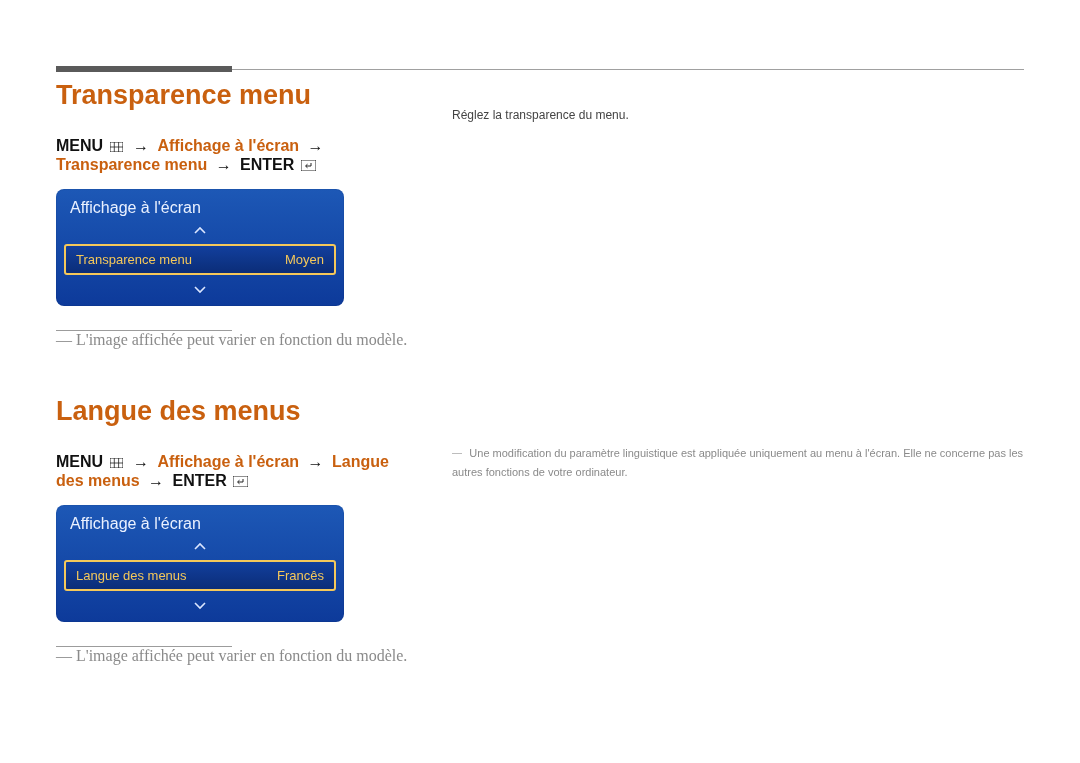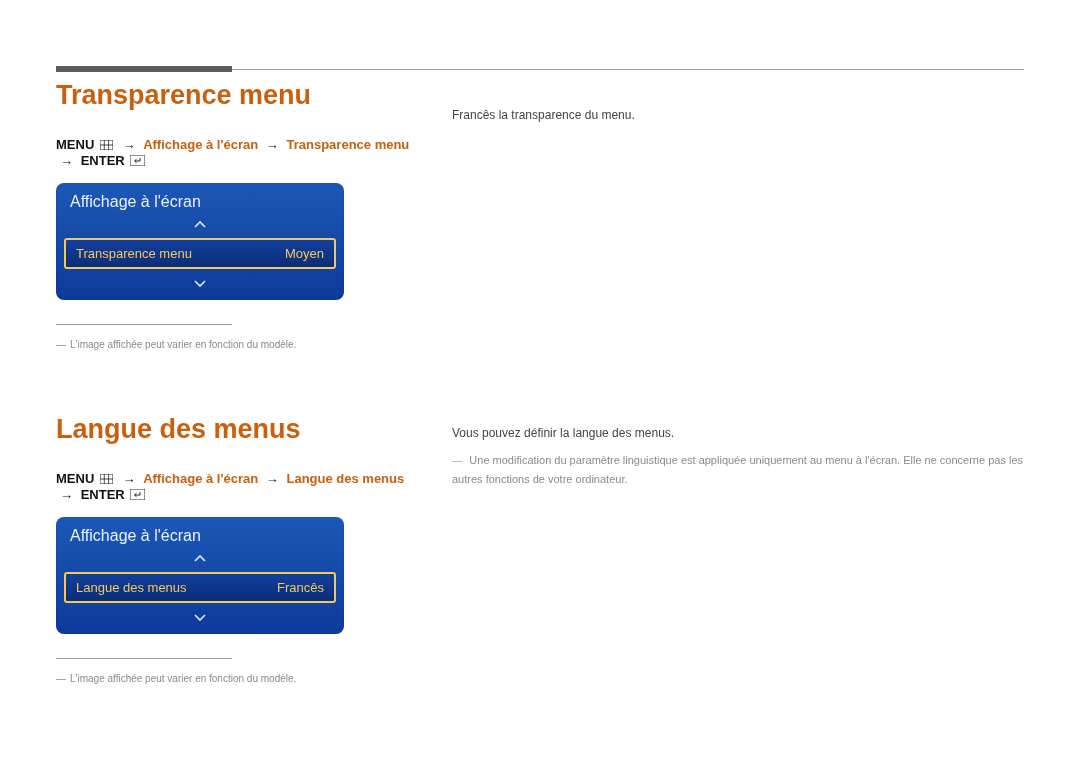--- a/index.html
+++ b/index.html
@@ -25,29 +25,29 @@
     width: 176px;
     height: 6px;
     background: #5a5a5a;
   }
   .section {
     position: absolute;
     left: 56px;
     width: 360px;
   }
   .section.one { top: 80px; }
-  .section.two { top: 414px; }
+  .section.two { top: 396px; }
   .section-title {
     color: #c9600f;
     font-size: 27px;
     font-weight: 600;
     margin-bottom: 26px;
   }
   .path-line {
-    font-size: 13px;
+    font-size: 16px;
     color: #111;
     margin-bottom: 14px;
   }
   .path-line .menu-label { font-weight: 700; }
   .path-line .menu-icon,
   .path-line .enter-icon {
     display: inline-block;
     vertical-align: middle;
     margin: 0 2px;
   }
@@ -90,23 +90,24 @@
   }
   .osd-row .label { color: #f5c85a; }
   .osd-row .value { color: #f5c85a; }
 
   .footnote-rule {
     margin-top: 24px;
     width: 176px;
     border-top: 1px solid #9c9c9c;
   }
   .footnote {
-    font-size: 10px;
+    font-size: 16px;
     color: #8a8a8a;
-    margin-top: 14px;
+    margin-top: 0;
+    font-family: Liberation Serif, serif;
   }
   .footnote .dash { margin-right: 4px; }
 
   .right-col {
     position: absolute;
     left: 452px;
     right: 56px;
     font-size: 12px;
     color: #444;
     line-height: 1.6;
@@ -175,21 +176,21 @@
     </div>
   </div>
 
   <div class="footnote-rule"></div>
   <div class="footnote">
     <span class="dash">―</span><span>L'image affichée peut varier en fonction du modèle.</span>
   </div>
 </div>
 
 <div class="right-col one">
-  <div>Francês la transparence du menu.</div>
+  <div>Réglez la transparence du menu.</div>
 </div>
 
 <div class="section two">
   <div class="section-title">Langue des menus</div>
 
   <div class="path-line">
     <span class="menu-label">MENU</span>
     <span class="menu-icon">
       <svg width="13" height="10" viewBox="0 0 13 10">
           <rect x="0" y="0" width="13" height="10" rx="1.5" fill="none" stroke="#222" stroke-width="1"></rect>
@@ -231,18 +232,17 @@
     </div>
   </div>
 
   <div class="footnote-rule"></div>
   <div class="footnote">
     <span class="dash">―</span><span>L'image affichée peut varier en fonction du modèle.</span>
   </div>
 </div>
 
 <div class="right-col two">
-  <div>Vous pouvez définir la langue des menus.</div>
-  <div style="margin-top:8px;">
+  <div style="margin-top:20px;">
     <span class="inline-dash"></span>
     <span class="note-text">Une modification du paramètre linguistique est appliquée uniquement au menu à l'écran. Elle ne concerne pas les autres fonctions de votre ordinateur.</span>
   </div>
 </div>
 
 </body></html>

